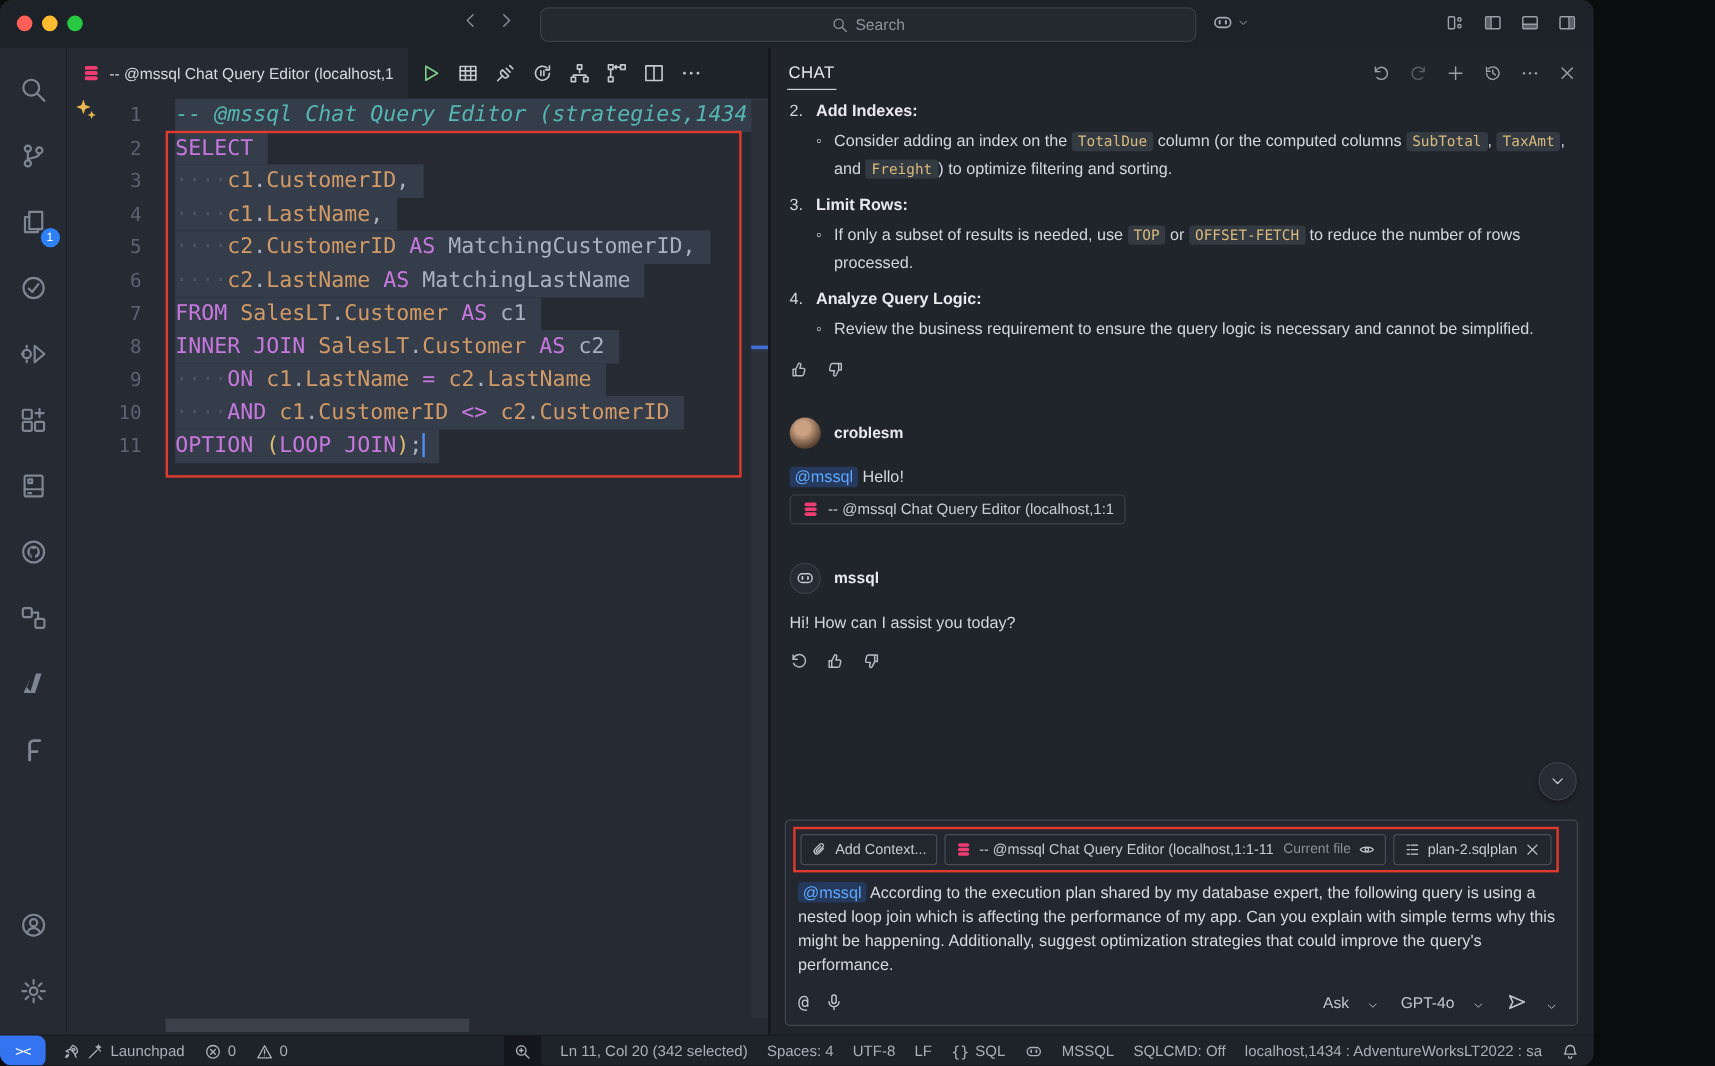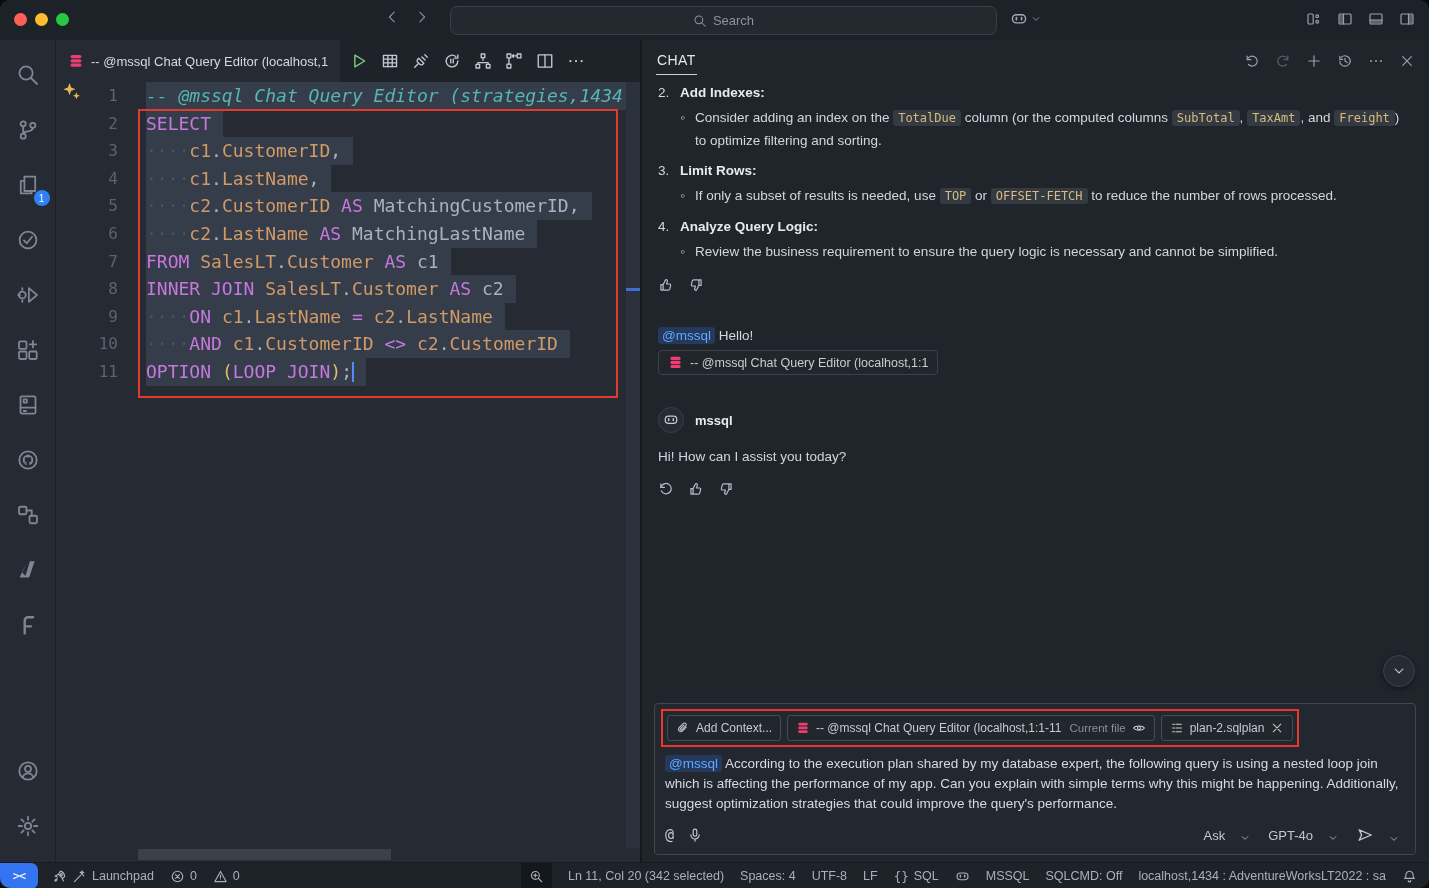--- a/index.html
+++ b/index.html
@@ -1,16 +1,16 @@
 <!DOCTYPE html>
 <html><head>
 <meta charset="utf-8">
 <style>
   html,body{margin:0;padding:0;background:#0b0c0e;}
-  #app{position:relative;width:1429px;height:888px;overflow:hidden;
+  #app{position:relative;width:1328px;height:888px;overflow:hidden;
        font-family:"Liberation Sans",sans-serif;color:#c9cdd4;
        background:#262b33;border-radius:10px;}
   
   #titlebar{position:relative;height:40px;background:#1d2128;}
   #traffic{position:absolute;left:14px;top:13px;display:flex;gap:8px;}
   .tl{width:13px;height:13px;border-radius:50%;}
   #nav-arrows{position:absolute;left:384px;top:9px;display:flex;gap:14px;color:#848b98;}
   #searchbox{position:absolute;left:450px;top:6px;width:545px;height:27px;background:#24282f;
      border:1px solid #3a3e46;border-radius:7px;display:flex;align-items:center;justify-content:center;
      gap:6px;color:#8d939d;font-size:13px;}
@@ -517,21 +517,24 @@
               <span class="ic i16">
                 <svg viewBox="0 0 16 16" fill="none" stroke="currentColor" stroke-width="1.2" stroke-linecap="round" stroke-linejoin="round">
                   <g transform="rotate(180 8 8)">
                     <path d="M2.9 7.7h2.2v5.4H2.9zM5.1 12.3l1 .8h4.2c.7 0 1.3-.5 1.5-1.2l.8-3.3A1.2 1.2 0 0 0 11.4 7H8.6l.7-2.8a1.1 1.1 0 0 0-2-.9L5.1 7.7"></path>
                   </g>
                 </svg>
               </span>
             </div>
           </div>
         <div id="chat-msgs">
-            <div class="msg"><div class="msg-body"><span class="mention">@mssql</span> Hello!</div><div class="attach-chip">
+            <div class="msg"><div class="msg-head">
+                <div class="avatar avatar-photo"></div>
+                <span class="msg-author">croblesm</span>
+              </div><div class="msg-body"><span class="mention">@mssql</span> Hello!</div><div class="attach-chip">
                 <span class="ic i15">
                   <svg viewBox="0 0 16 16" fill="none" stroke="currentColor" stroke-width="1.2" stroke-linecap="round" stroke-linejoin="round">
                     <g fill="#ee3d72" stroke="none">
                       <rect x="2.6" y="1.9" width="10.8" height="3.3" rx="1.6"></rect>
                       <rect x="2.6" y="6.2" width="10.8" height="3.3" rx="1.6"></rect>
                       <rect x="2.6" y="10.5" width="10.8" height="3.3" rx="1.6"></rect>
                     </g>
                   </svg>
                 </span>
                 <span>-- @mssql Chat Query Editor (localhost,1:1</span>

